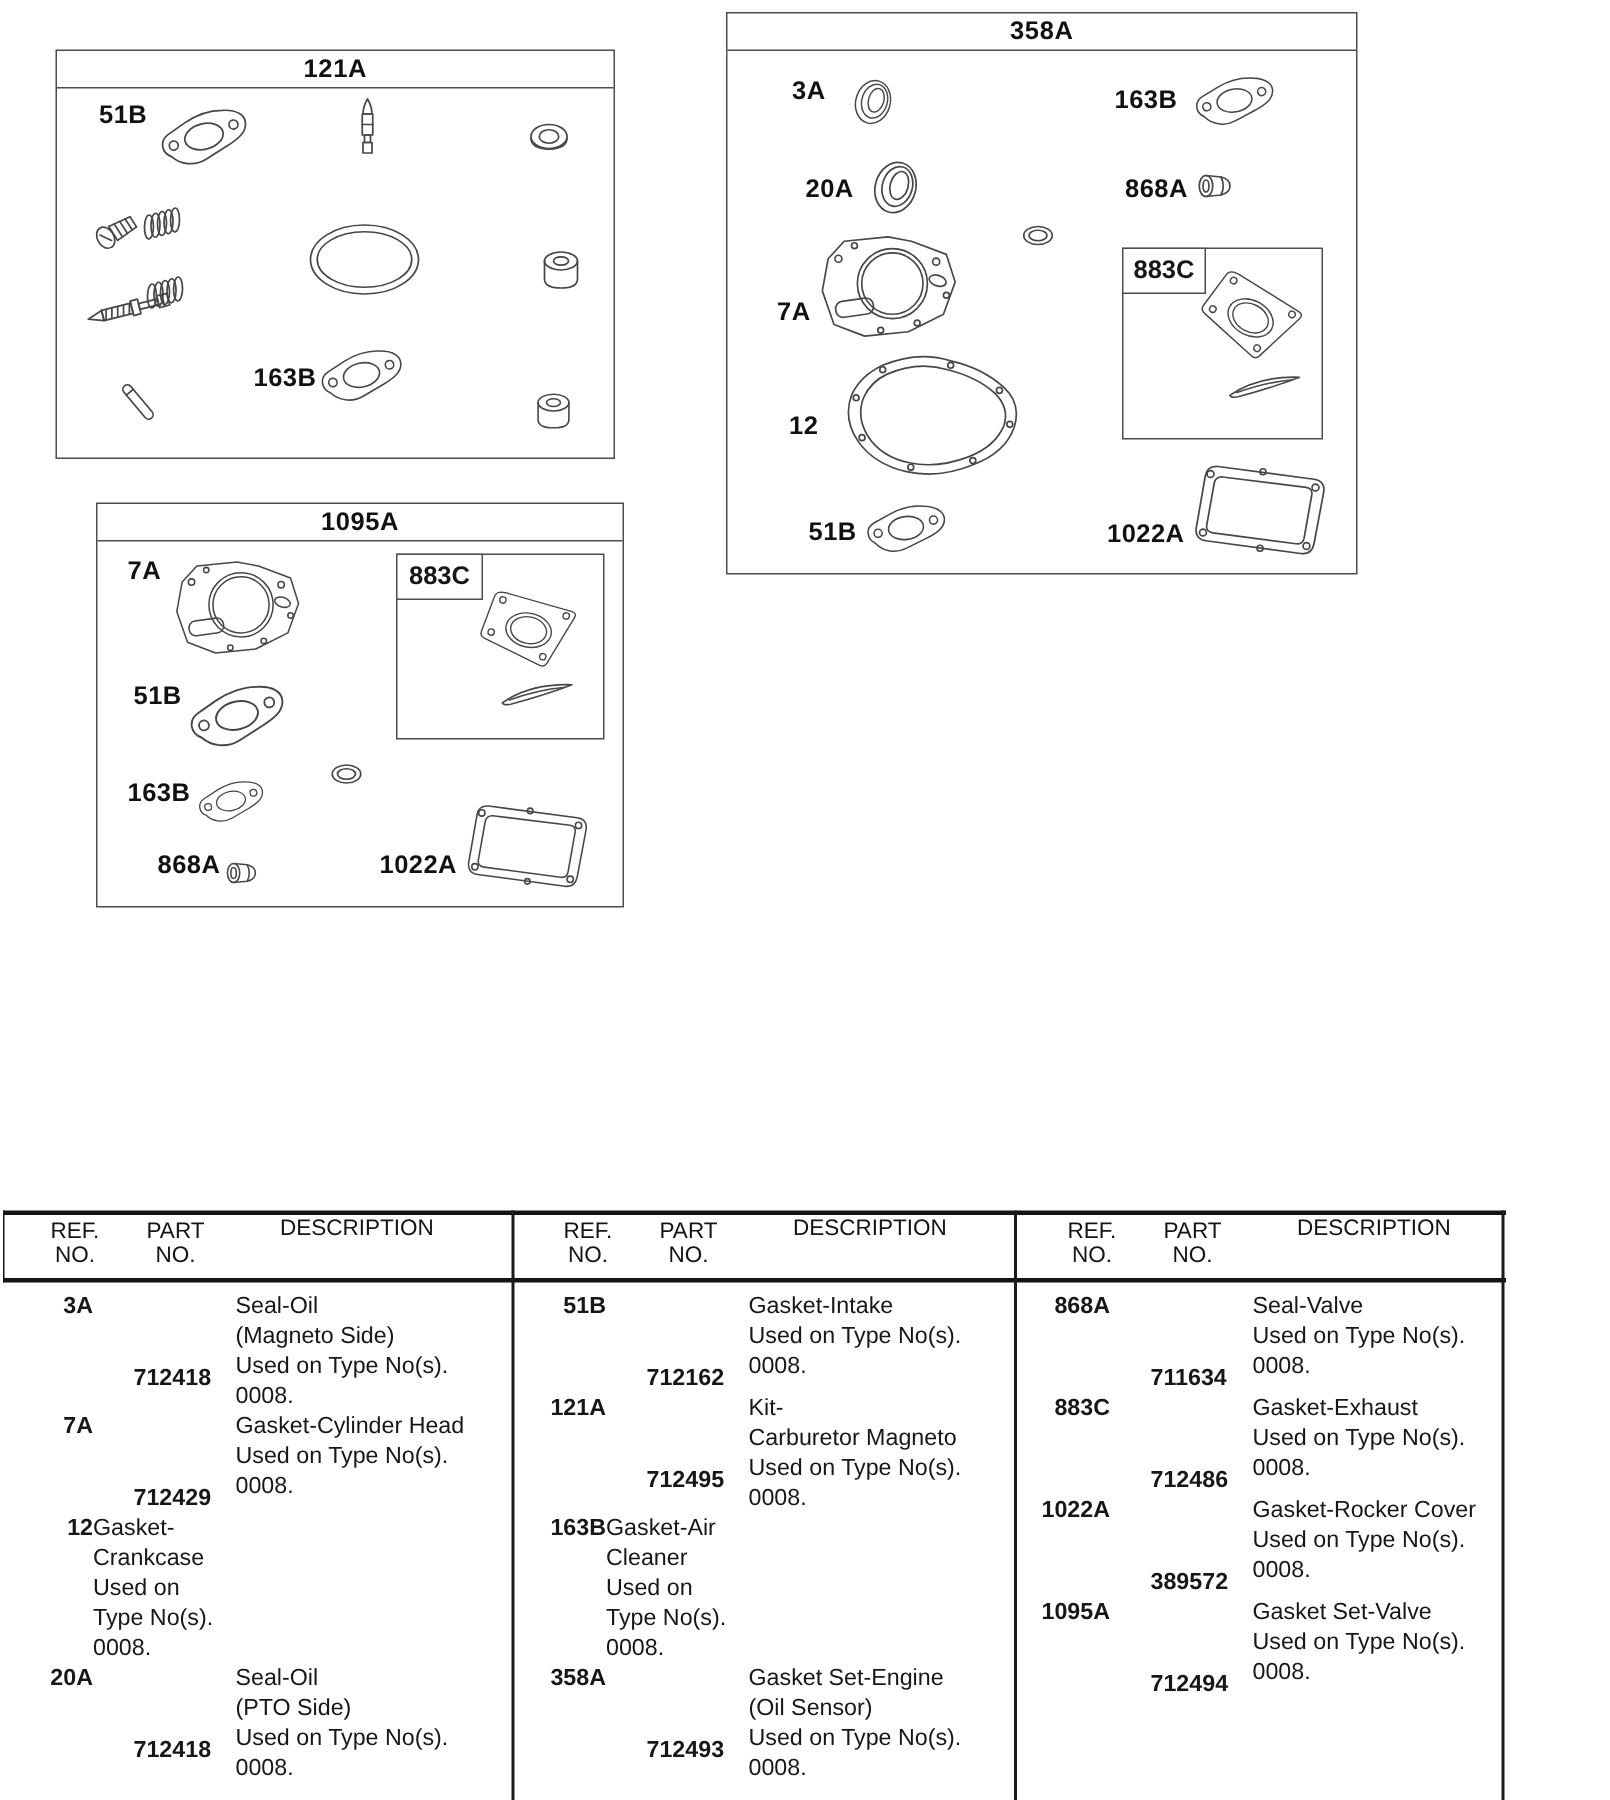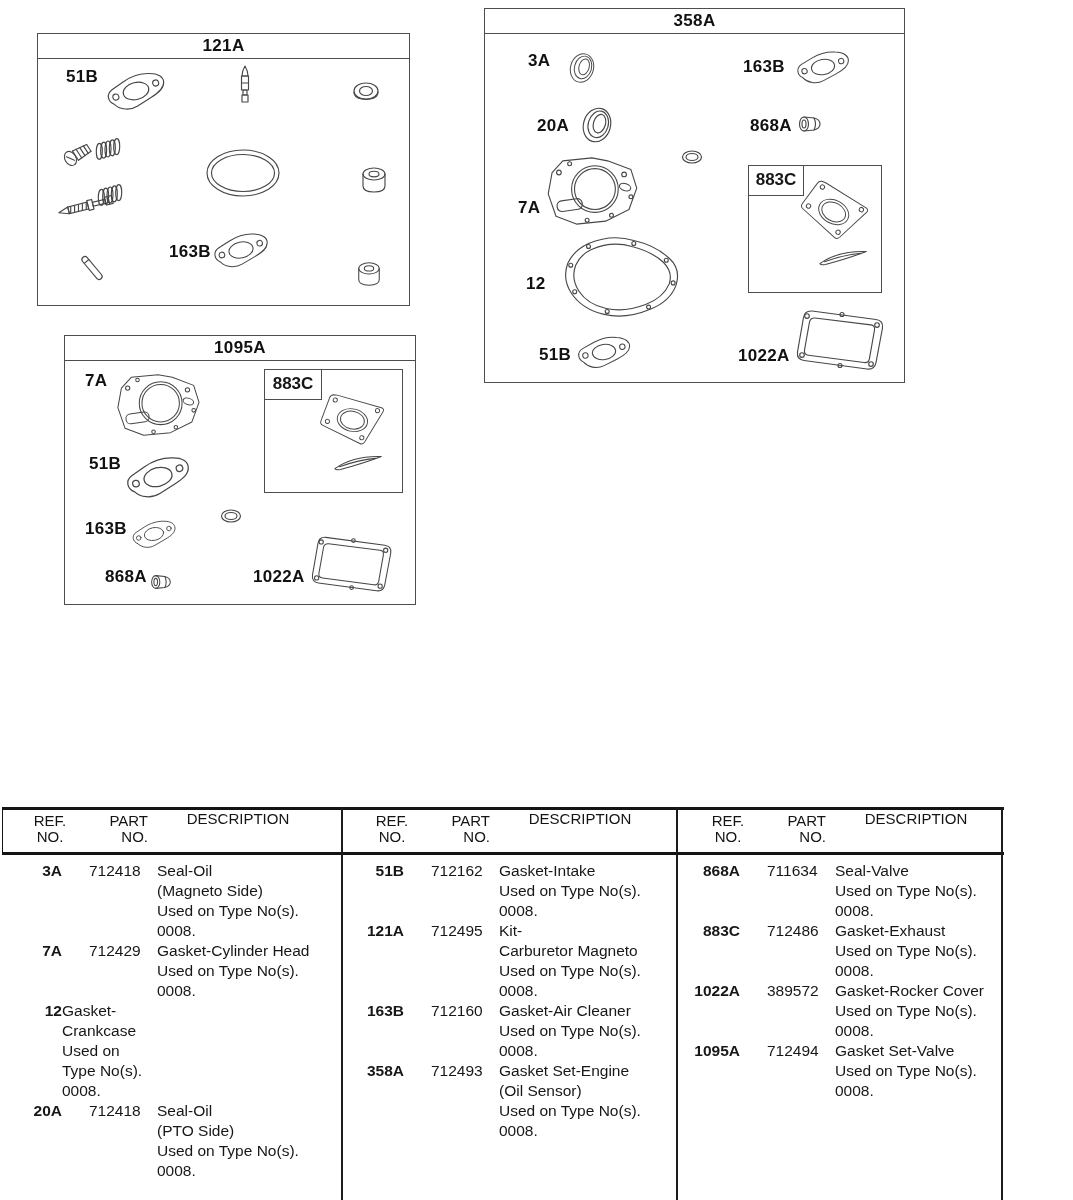--- a/index.html
+++ b/index.html
@@ -16,26 +16,26 @@
             font-weight:bold;font-size:17px;text-align:center;line-height:27px;}
   
   .pp{stroke:#474747;fill:none;stroke-width:1.15;stroke-linejoin:round;stroke-linecap:round;}
   
   .thead{position:absolute;left:2px;top:807px;width:1001px;height:42px;
          border-top:3px solid #141414;border-bottom:3px solid #141414;border-left:1.6px solid #141414;}
   .vrule{position:absolute;width:1.7px;background:#1b1b1b;}
   .hgroup{position:absolute;top:811px;height:36px;font-size:15px;color:#141414;}
   .h-ref,.h-part{position:absolute;top:2px;text-align:center;line-height:16px;}
   .h-ref{left:22px;width:56px;}
-  .h-part{left:86px;width:62px;text-align:right;}
+  .h-part{left:86px;width:62px;}
   .h-desc{position:absolute;bottom:20px;left:150px;width:176px;text-align:center;}
   .tcol{position:absolute;top:855px;padding-top:6px;font-size:15.5px;line-height:20px;color:#171717;}
   .trow{display:grid;grid-template-columns:62px 95px auto;}
   .tref{font-weight:bold;text-align:right;}
-  .tpart{font-weight:normal;padding-left:27px;}
+  .tpart{font-weight:bold;padding-left:27px;margin-top:48px;}
   .tdesc div:empty{display:none;}
 </style>
 </head>
 <body>
 
 <div class="page">
 
   <svg width="0" height="0" style="position:absolute" aria-hidden="true">
     <defs>
       <symbol id="sym-flange" viewBox="0 0 64 40">
@@ -386,21 +386,20 @@
       <span class="tpart">712495</span>
       <div class="tdesc">
         <div>Kit-</div>
           <div>Carburetor Magneto</div>
           <div>Used on Type No(s).</div>
           <div>0008.</div>
       </div>
     </div>
     <div class="trow">
       <span class="tref">163B</span>
-      <span class="tpart">712160</span>
       <div class="tdesc">
         <div>Gasket-Air Cleaner</div>
           <div>Used on Type No(s).</div>
           <div>0008.</div>
       </div>
     </div>
     <div class="trow">
       <span class="tref">358A</span>
       <span class="tpart">712493</span>
       <div class="tdesc">

